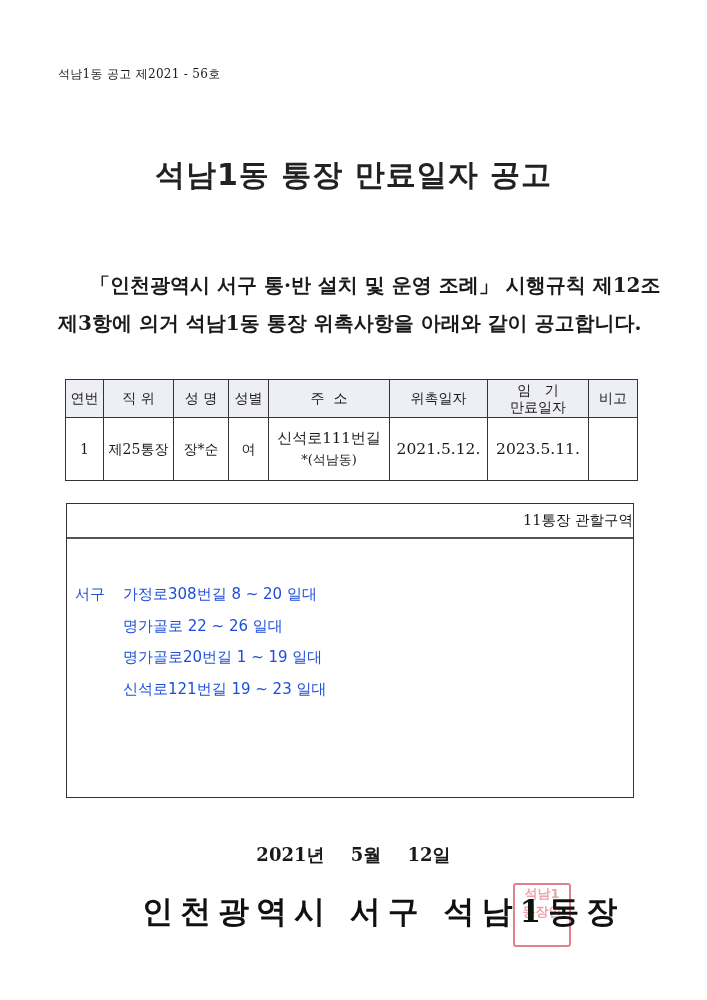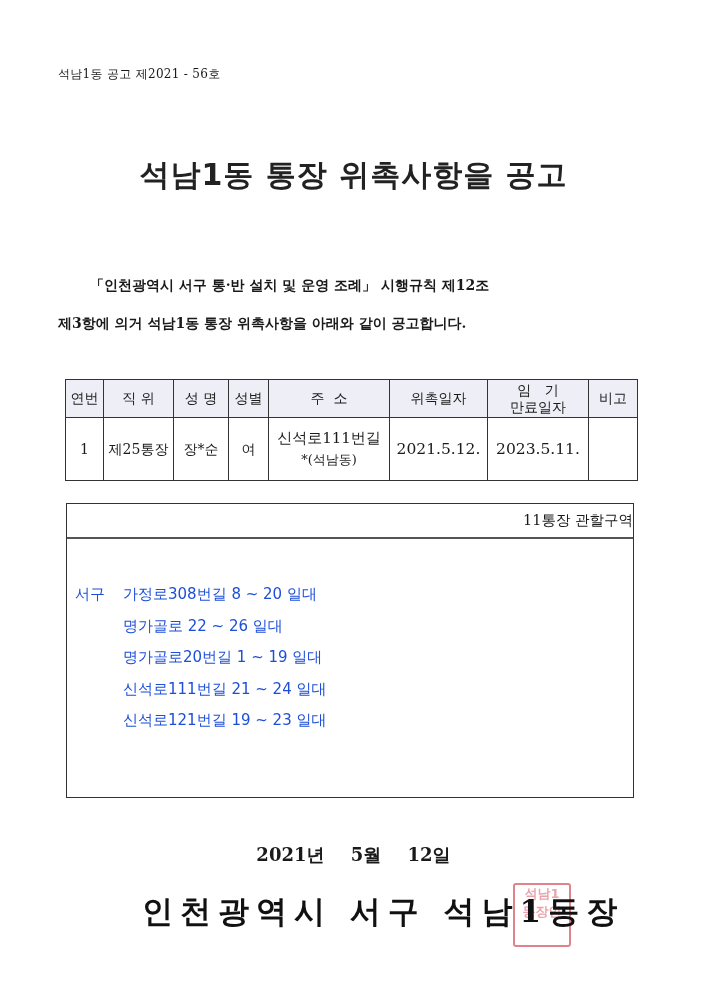--- a/index.html
+++ b/index.html
@@ -8,21 +8,21 @@
     overflow: hidden; color: #1a1a1a;
     font-family: "DejaVu Serif", "Liberation Serif", serif;
   }
   .abs { position: absolute; }
   .doc-number { left: 58px; top: 66px; font-size: 12px; letter-spacing: 0.3px; }
   .doc-title {
     left: 0; width: 707px; top: 155px; text-align: center;
     font-family: "DejaVu Sans", "Liberation Sans", sans-serif;
     font-weight: bold; font-size: 30px; letter-spacing: 1px; color: #222;
   }
-  .intro { left: 58px; width: 600px; top: 266px; font-size: 14px; font-weight: bold; line-height: 38px; }
+  .intro { left: 58px; width: 600px; top: 266px; font-size: 20px; font-weight: bold; line-height: 38px; }
   .intro .l1 { padding-left: 32px; white-space: nowrap; }
   .intro .l2 { white-space: nowrap; }
 
   table.appt {
     position: absolute; left: 65px; top: 379px; width: 572px; border-collapse: collapse;
     font-size: 14px; table-layout: fixed;
   }
   table.appt th, table.appt td {
     border: 1.5px solid #333; text-align: center; vertical-align: middle; padding: 0;
   }
@@ -55,21 +55,21 @@
     border: 2px solid rgba(214, 90, 100, 0.75); border-radius: 3px;
     color: rgba(214, 90, 100, 0.55); font-size: 13px; line-height: 18px; text-align: center;
     display: flex; flex-direction: column; 
     font-family: "DejaVu Sans", "Liberation Sans", sans-serif; font-weight: bold;
   }
 </style>
 </head>
 <body>
 
 <div class="abs doc-number">석남1동 공고 제2021 - 56호</div>
-<div class="abs doc-title">석남1동 통장 위촉사항을 공고</div>
+<div class="abs doc-title">석남1동 통장 만료일자 공고</div>
 
 <div class="abs intro">
   <div class="l1">「인천광역시 서구 통·반 설치 및 운영 조례」 시행규칙 제12조</div>
   <div class="l2">제3항에 의거 석남1동 통장 위촉사항을 아래와 같이 공고합니다.</div>
 </div>
 
 <table class="appt">
   <colgroup>
     <col style="width:38px">
       <col style="width:70px">
@@ -111,21 +111,20 @@
     </tr>
   </tbody>
 </table>
 
 <div class="abs zone-box">
   <div class="zone-head">11통장 관할구역</div>
   <div class="zone-list">
     <div class="row"><span class="prefix">서구</span><span>가정로308번길 8 ~ 20 일대</span></div>
     <div class="row"><span class="indent"></span><span>명가골로 22 ~ 26 일대</span></div>
     <div class="row"><span class="indent"></span><span>명가골로20번길 1 ~ 19 일대</span></div>
-    <div class="row"><span class="indent"></span><span>신석로111번길 21 ~ 24 일대</span></div>
     <div class="row"><span class="indent"></span><span>신석로121번길 19 ~ 23 일대</span></div>
   </div>
 </div>
 
 <div class="abs issue-date">
   <span>2021년</span>
   <span>5월</span>
   <span>12일</span>
 </div>
 

